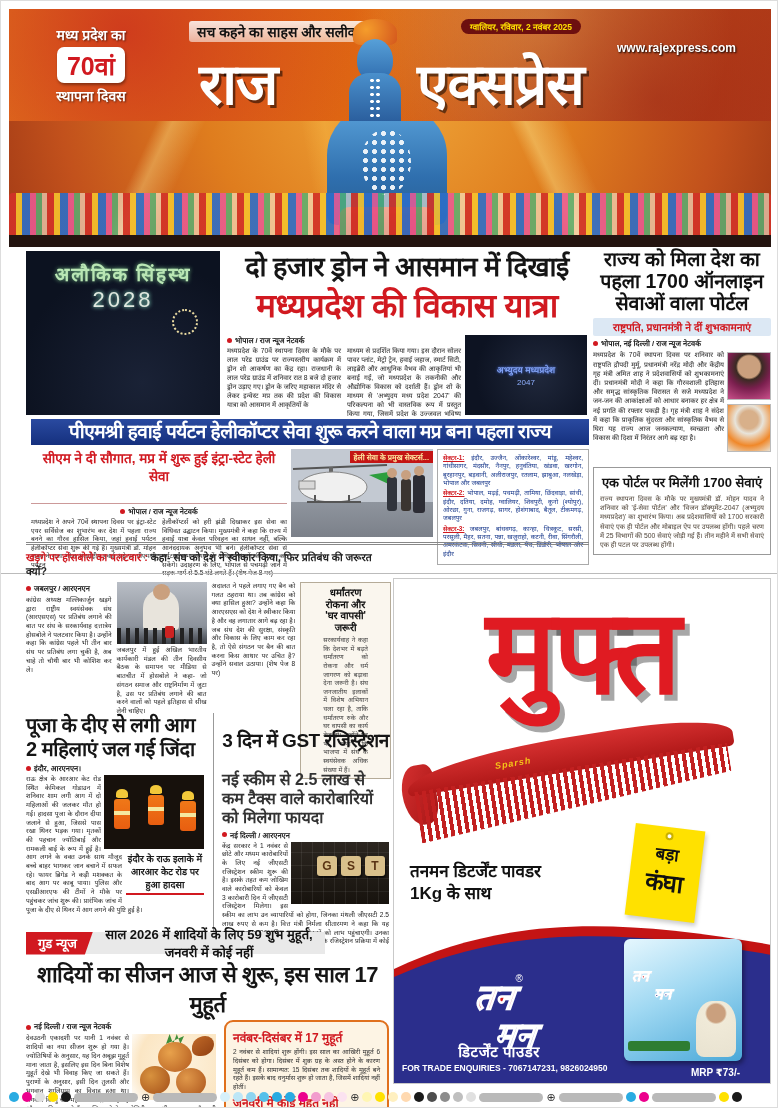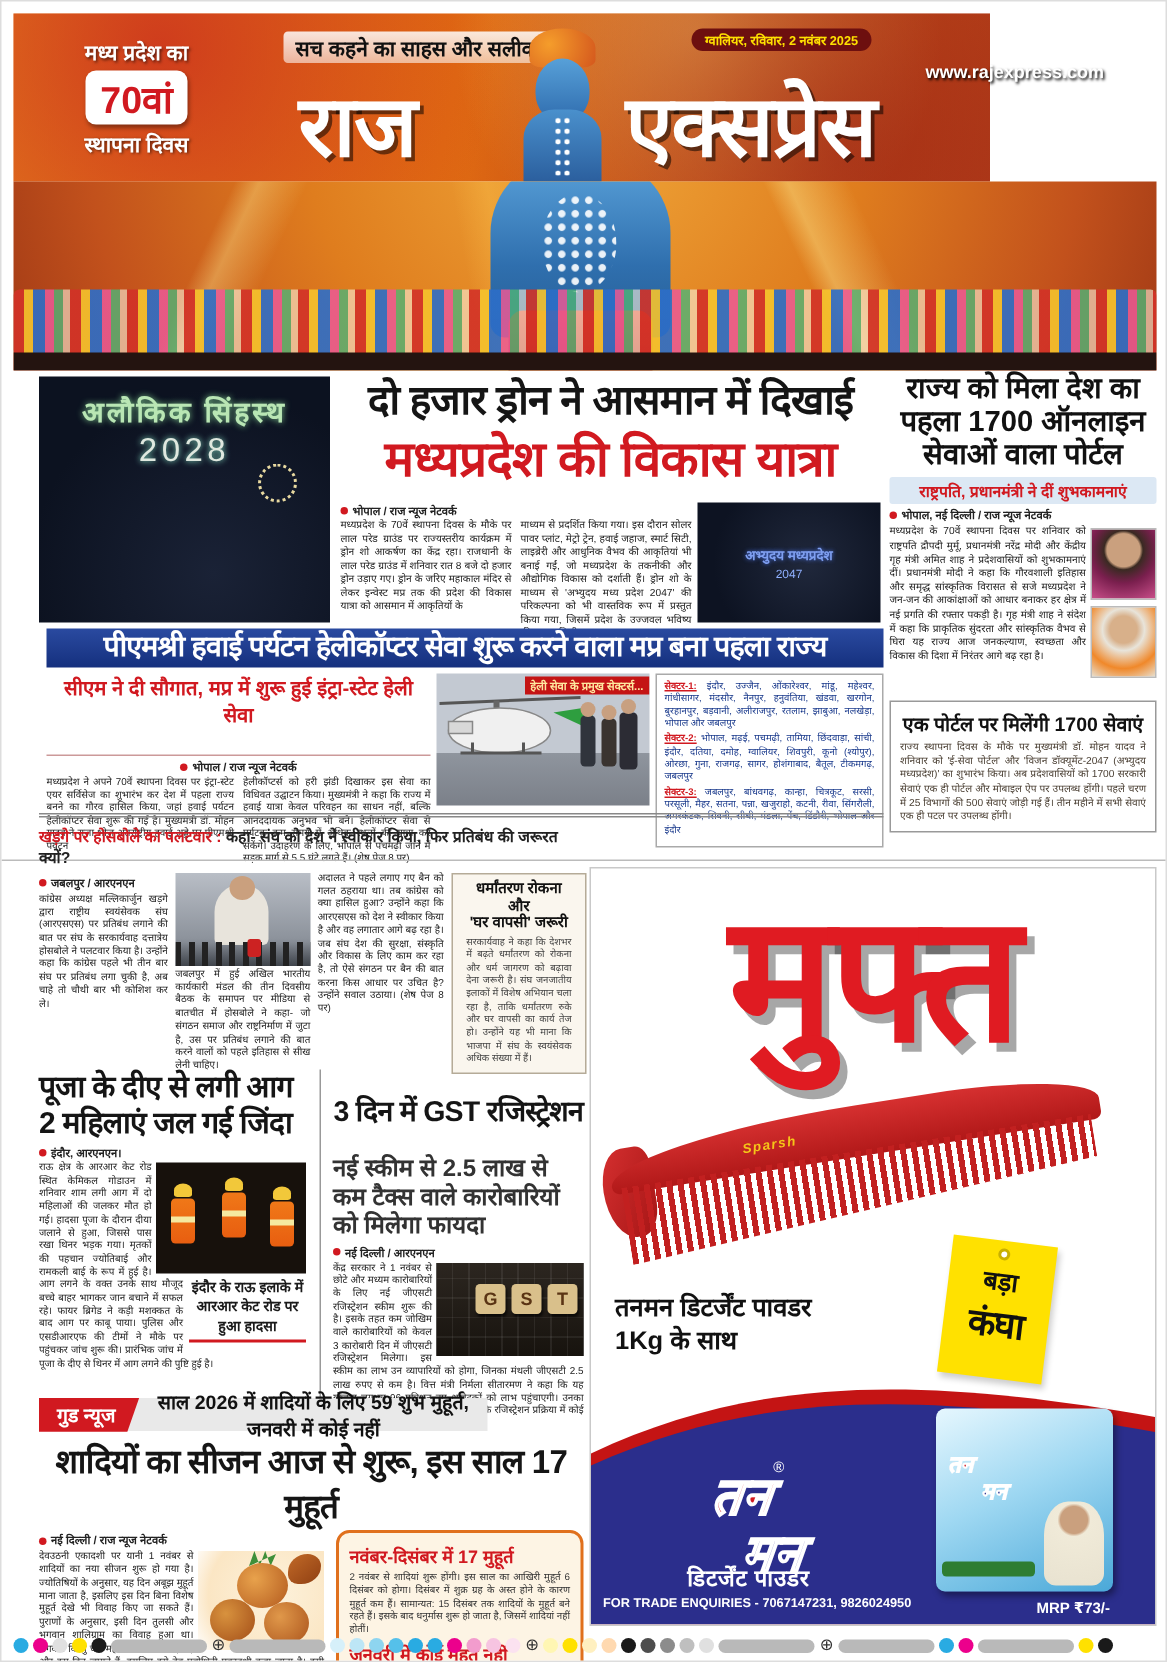--- a/index.html
+++ b/index.html
@@ -3,21 +3,21 @@
 <meta charset="utf-8">
 <style>
   html,body{margin:0;padding:0;background:#f2f2f2;}
   *{box-sizing:border-box;font-family:"Liberation Sans","DejaVu Sans",sans-serif;}
   #page{position:relative;width:778px;height:1108px;background:#fff;margin:0 auto;overflow:hidden;border:1px solid #ddd;}
   .abs{position:absolute;}
   .jt{text-align:justify;color:#222;}
   .byline{display:flex;align-items:center;gap:3px;font-weight:bold;font-size:7.5px;color:#222;margin:2px 0;}
   .bdot{width:5px;height:5px;border-radius:50%;background:#d11920;display:inline-block;flex:0 0 auto;}
   
-  #masthead{left:8px;top:8px;width:651px;height:112px;background:
+  #masthead{left:8px;top:8px;width:762px;height:112px;background:
     radial-gradient(circle at 15% 20%,rgba(200,40,30,.75),transparent 40%),
     radial-gradient(circle at 85% 80%,rgba(150,30,20,.6),transparent 45%),
     radial-gradient(circle at 70% 10%,rgba(255,220,120,.5),transparent 35%),
     linear-gradient(100deg,#e6801c,#e06a12 45%,#cf5a16 70%,#b8441a);}
   #badge{left:22px;top:16px;width:120px;text-align:center;color:#fff;font-weight:bold;}
   #badge .t1{font-size:14px;text-shadow:1px 1px 2px #00000090;}
   #badge .t2{display:inline-block;background:#fff;color:#d11920;font-size:25px;border-radius:7px;padding:1px 10px;margin:3px 0;box-shadow:1px 2px 3px #00000060;}
   #badge .t3{font-size:14px;text-shadow:1px 1px 2px #00000090;}
   #tagline{left:180px;top:12px;font-size:14px;font-weight:bold;color:#111;background:linear-gradient(#ffffffd8,#ffffff90);padding:1px 8px;border-radius:3px;}
   #dateline{left:452px;top:10px;background:#6d0f0f;color:#ffe100;font-size:8.5px;font-weight:bold;padding:2px 9px;border-radius:8px;}
@@ -89,21 +89,21 @@
   #hos .grid{display:flex;gap:5px;margin-top:4px;}
   #hos .tc{font-size:6.6px;line-height:1.32;}
   #hos .c1{width:88px;}
   #hos .c2{width:90px;}
   #hos .c3{width:86px;}
   #hos-photo{width:90px;height:62px;background:linear-gradient(#b9bec6,#8d939c 70%,#5d646e);position:relative;overflow:hidden;margin-bottom:2px;}
   #hos-photo .fig{position:absolute;left:26px;top:8px;width:36px;height:40px;border-radius:45% 45% 10% 10%;background:#e8e4dc;}
   #hos-photo .head{position:absolute;left:36px;top:2px;width:17px;height:16px;border-radius:50%;background:#caa07e;}
   #hos-photo .mics{position:absolute;left:0;bottom:0;width:100%;height:16px;background:repeating-linear-gradient(90deg,#222 0 4px,transparent 4px 9px),linear-gradient(#00000000,#00000050);}
   #hos-photo .micred{position:absolute;left:48px;bottom:6px;width:9px;height:12px;background:#c22;border-radius:2px;}
-  #hos-box{width:92px;border:1px solid #b5ab98;background:#faf6ee;padding:4px 9px;}
+  #hos-box{width:92px;border:1px solid #b5ab98;background:#faf6ee;padding:4px 22px;}
   #hos-box .t{font-size:10px;font-weight:bold;color:#111;text-align:center;line-height:1.15;}
   #hos-box .b{font-size:6.4px;line-height:1.35;color:#444;margin-top:3px;text-align:justify;}
   
   #fire{left:25px;top:712px;width:178px;}
   #fire .h{font-size:20px;font-weight:bold;color:#151515;line-height:1.2;letter-spacing:-0.5px;}
   #fire .body{font-size:6.6px;line-height:1.32;}
   #fire-photo{float:right;width:100px;height:74px;margin:0 0 2px 3px;background:#17110c;position:relative;overflow:hidden;}
   #fire-photo .v{position:absolute;width:16px;height:30px;background:linear-gradient(#f07818,#e85e10);border-radius:3px;}
   #fire-photo .v:after{content:"";position:absolute;left:0;top:12px;width:100%;height:4px;background:#f5e9a0;}
   #fire-photo .hm{position:absolute;width:12px;height:9px;border-radius:50% 50% 20% 20%;background:#f2c83a;}

